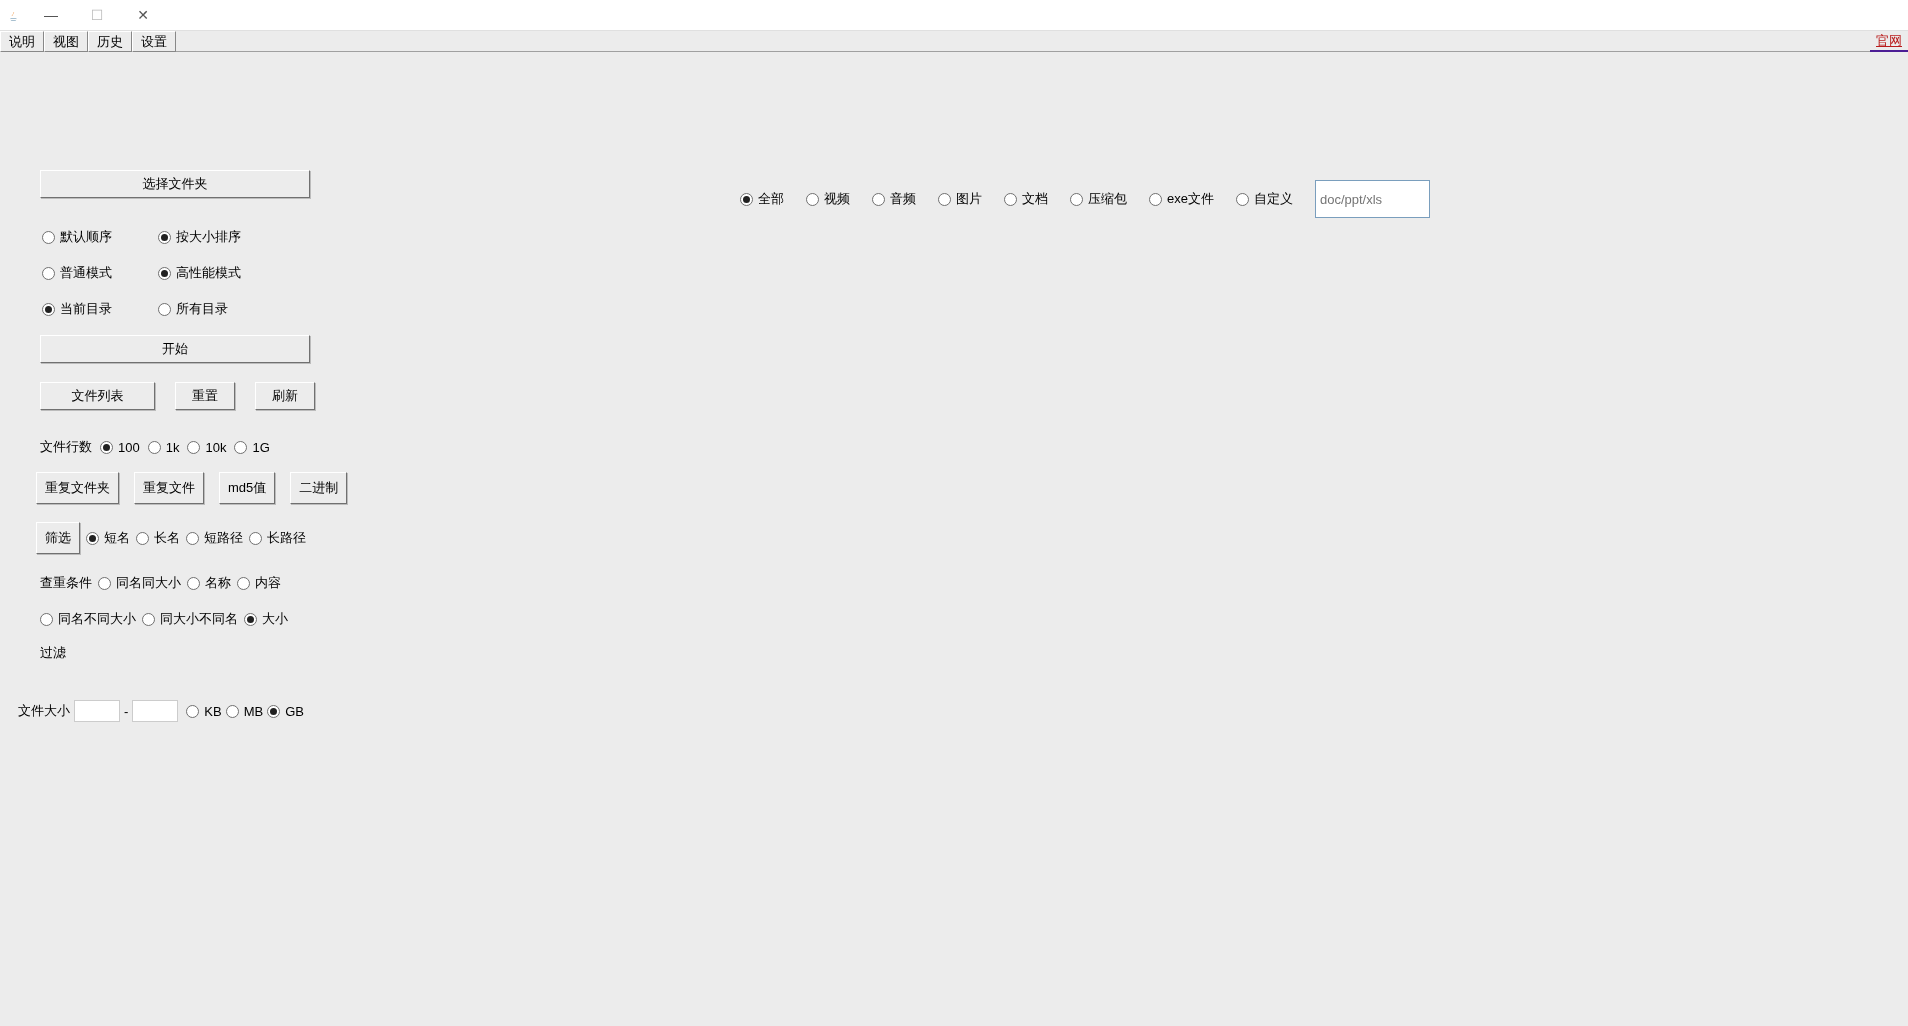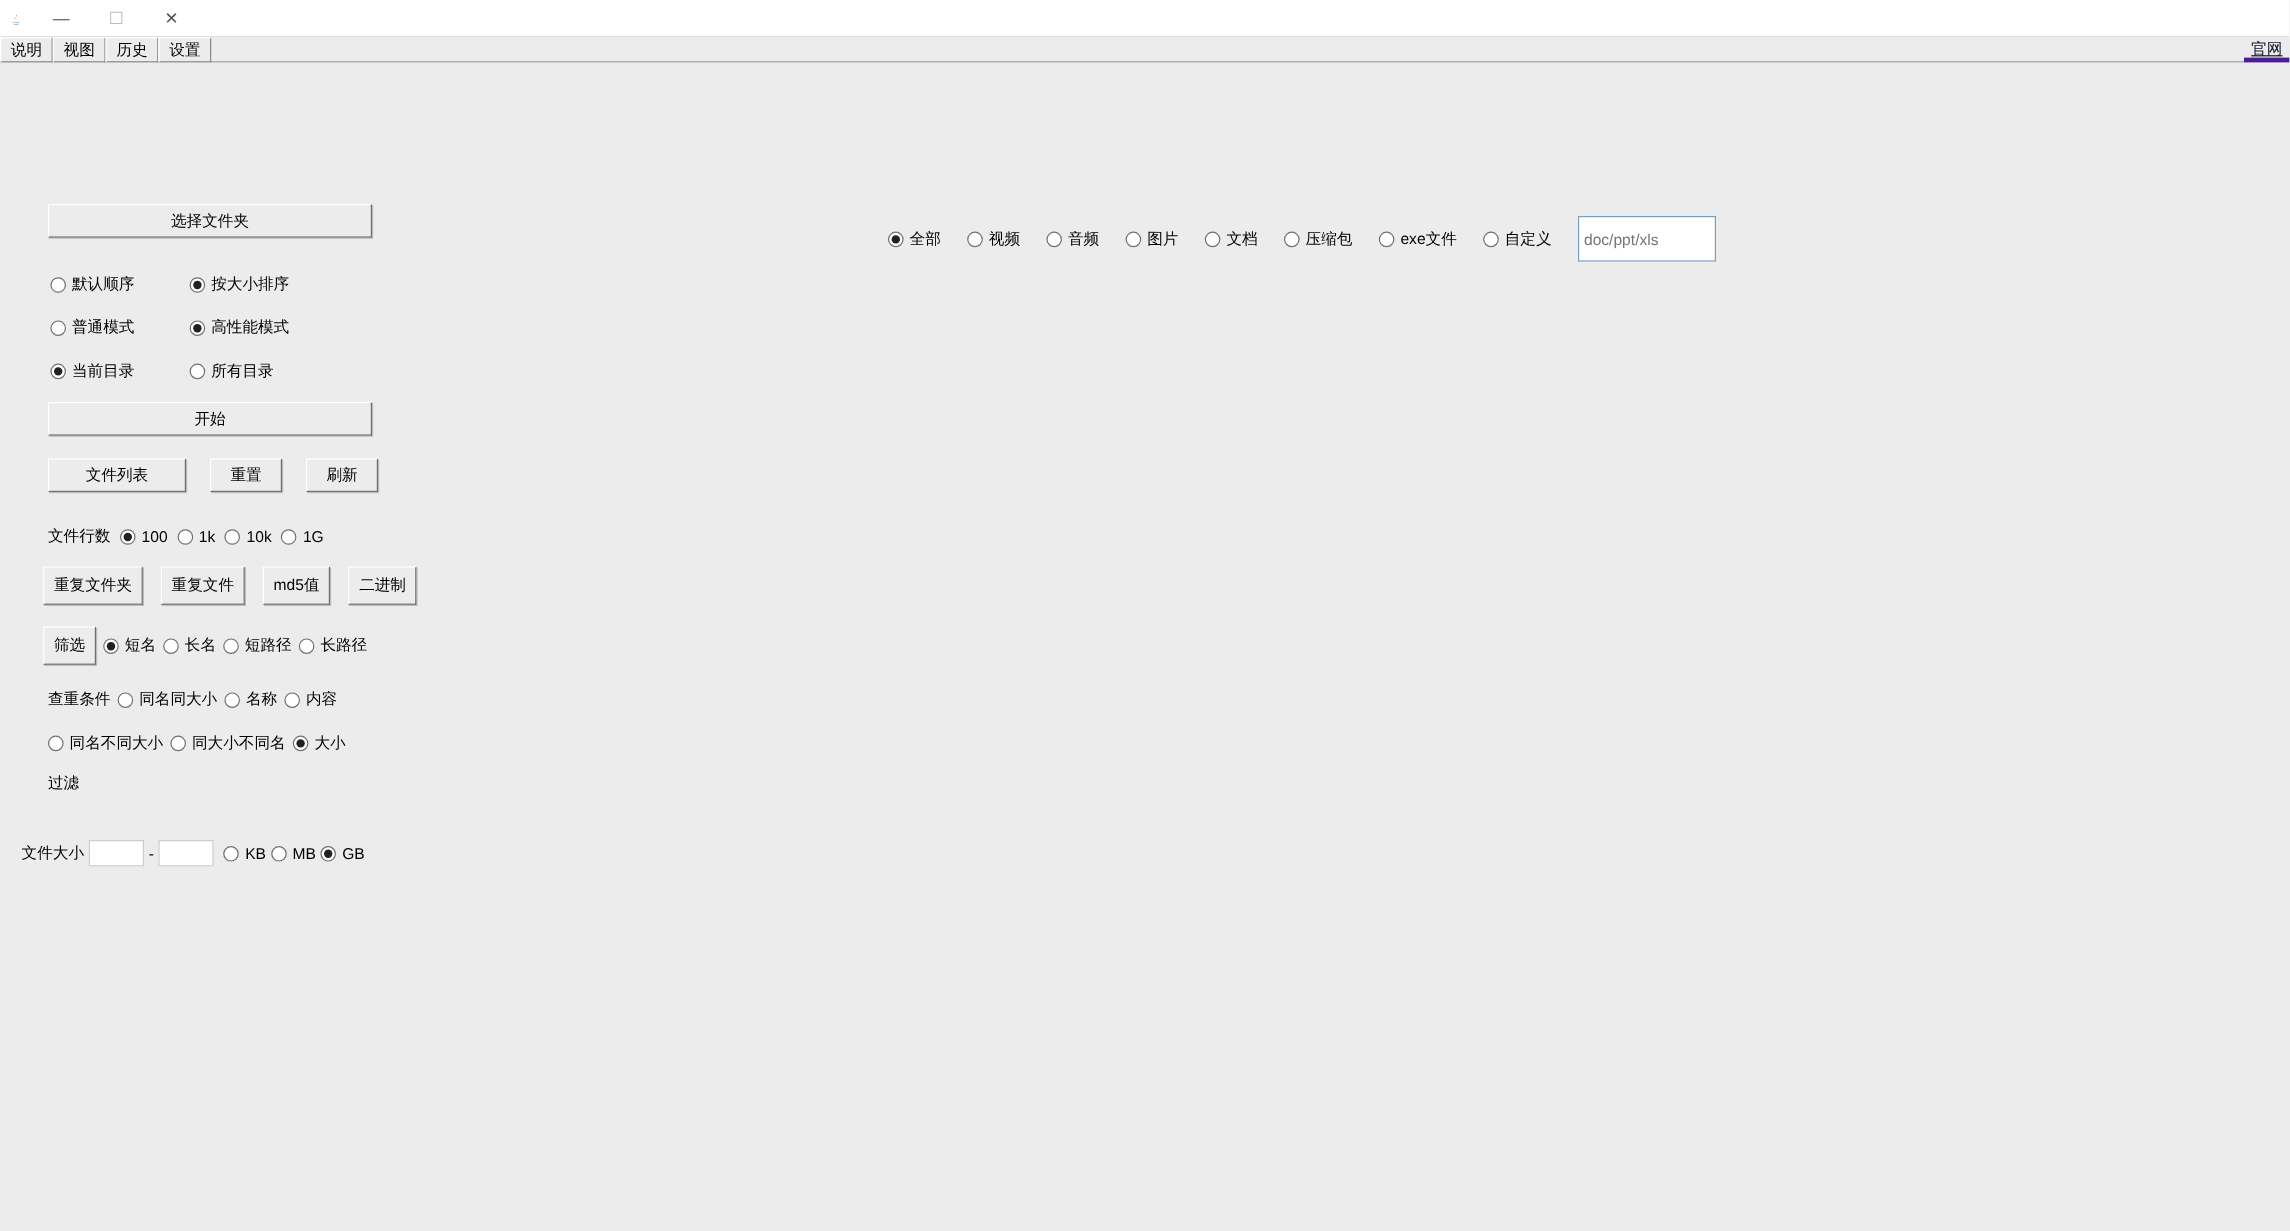--- a/index.html
+++ b/index.html
@@ -6,21 +6,21 @@
 body { font-family: "Microsoft YaHei", "Segoe UI", Arial, sans-serif; font-size: 13px; background: #ececec; color: #000; }
 .titlebar { background: #fff; height: 31px; display: flex; align-items: center; padding-left: 6px; border-bottom: 1px solid #e0e0e0; }
 .titlebar .java-icon { width: 16px; height: 16px; margin-right: 6px; display: inline-flex; align-items: center; justify-content: center; }
 .titlebar .title { flex: 1; font-size: 13px; }
 .titlebar .win-controls { display: flex; }
 .titlebar .win-btn { width: 46px; height: 30px; display: flex; align-items: center; justify-content: center; font-size: 14px; color: #555; }
 .titlebar .win-btn.max { color: #bbb; }
 .menubar { display: flex; align-items: stretch; height: 21px; }
 .menubar .menu-item { display: inline-block; padding: 1px 8px; background: #ececec; border-top: 1px solid #fff; border-left: 1px solid #fff; border-right: 1px solid #888; border-bottom: 1px solid #888; font-size: 13px; margin-right: 0; }
 .menubar .spacer { flex: 1; border-bottom: 1px solid #a0a0a0; }
-.menubar .right-link { padding: 1px 6px; border-bottom: 4px solid #4c1d95; color: #0f172a; text-decoration: underline; }
+.menubar .right-link { padding: 1px 6px; border-bottom: 2px solid #4c1d95; color: #b91c1c; text-decoration: underline; }
 .content { position: relative; width: 100%; height: calc(1026px - 52px); }
 .btn { background: #ececec; border-top: 1px solid #fff; border-left: 1px solid #fff; border-right: 1px solid #707070; border-bottom: 1px solid #707070; box-shadow: 1px 1px 0 rgba(0,0,0,0.2); padding: 4px 14px; font-size: 13px; font-family: inherit; cursor: pointer; }
 .btn-wide { width: 270px; text-align: center; display: block; }
 .radio-label { display: inline-flex; align-items: center; gap: 5px; cursor: pointer; }
 .radio-outer { width: 13px; height: 13px; border: 1px solid #707070; border-radius: 50%; display: inline-flex; align-items: center; justify-content: center; background: #fff; }
 .radio-outer.checked::after { content: ""; width: 7px; height: 7px; border-radius: 50%; background: #212121; display: block; }
 input[type="text"] { font-family: inherit; font-size: 13px; border: 1px solid #7a9ebd; padding: 2px 4px; background: #fff; color: #c2410c; }
 .abs { position: absolute; }
 .row { display: flex; align-items: center; gap: 6px; flex-wrap: nowrap; }
 </style>

